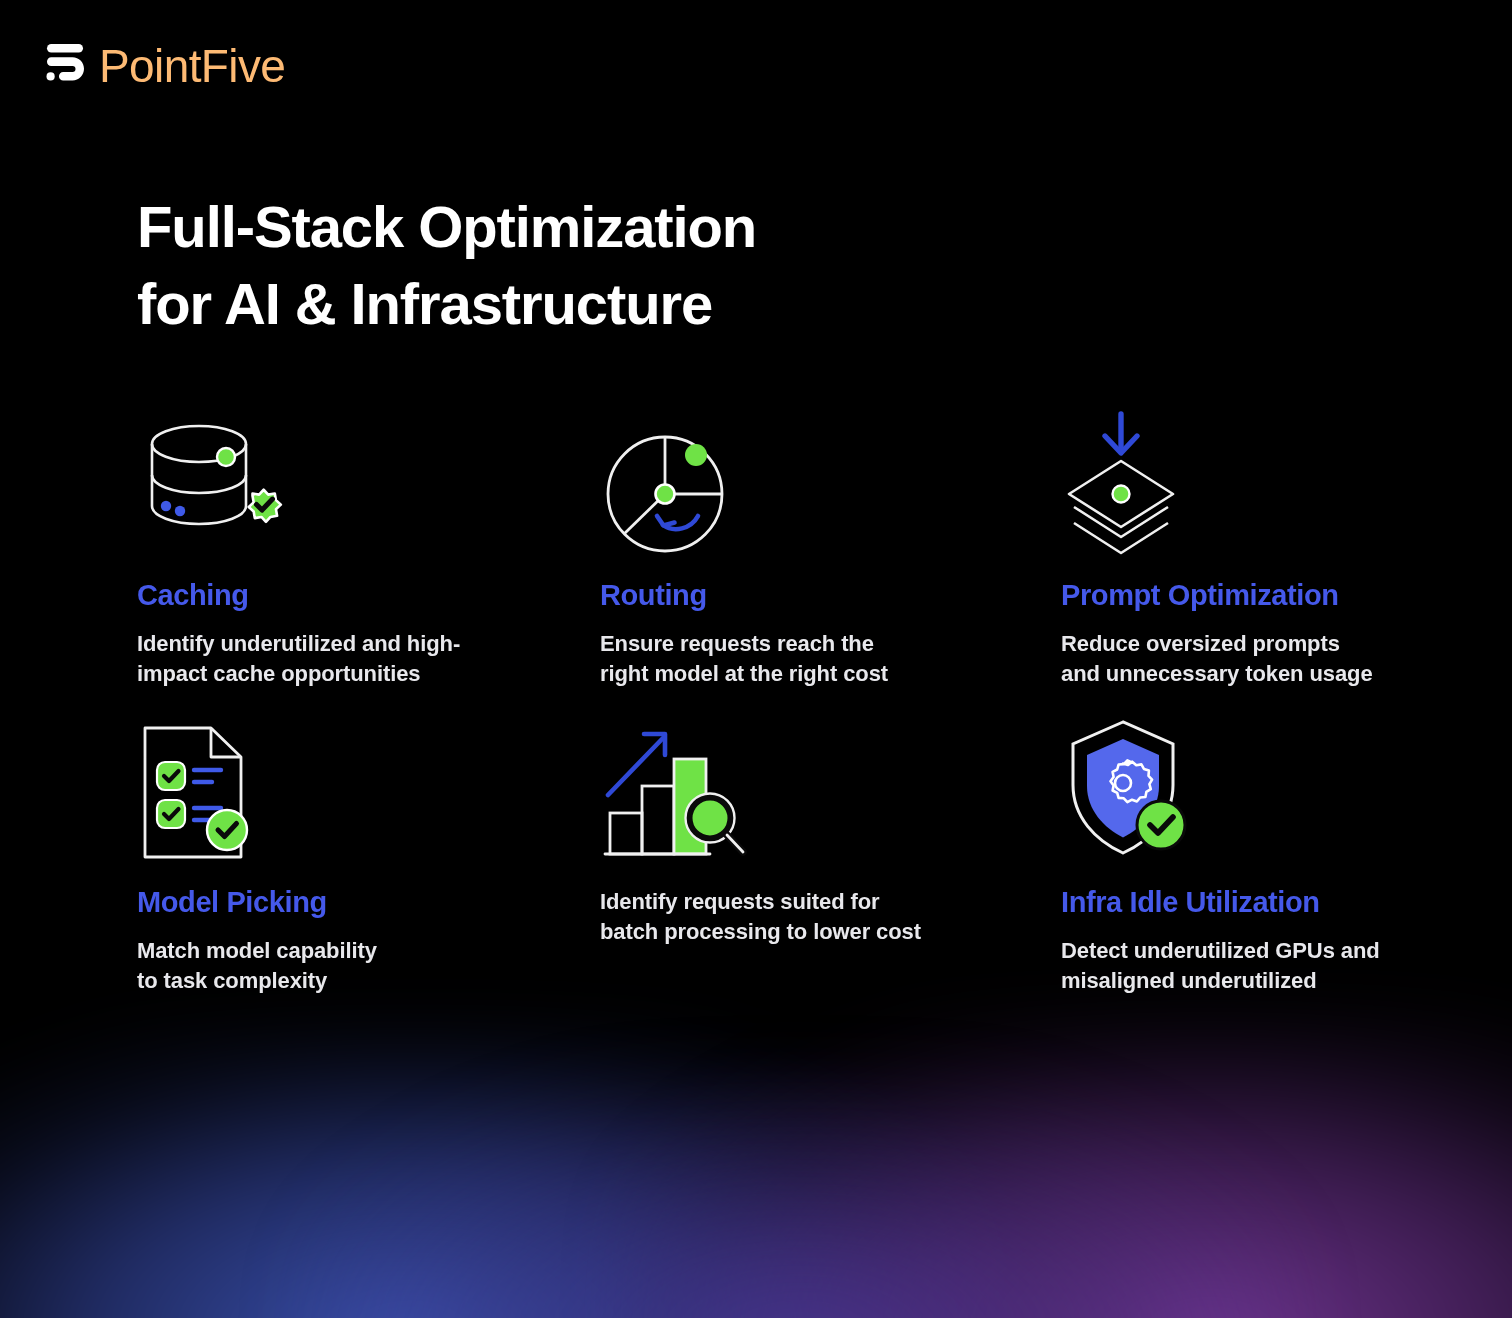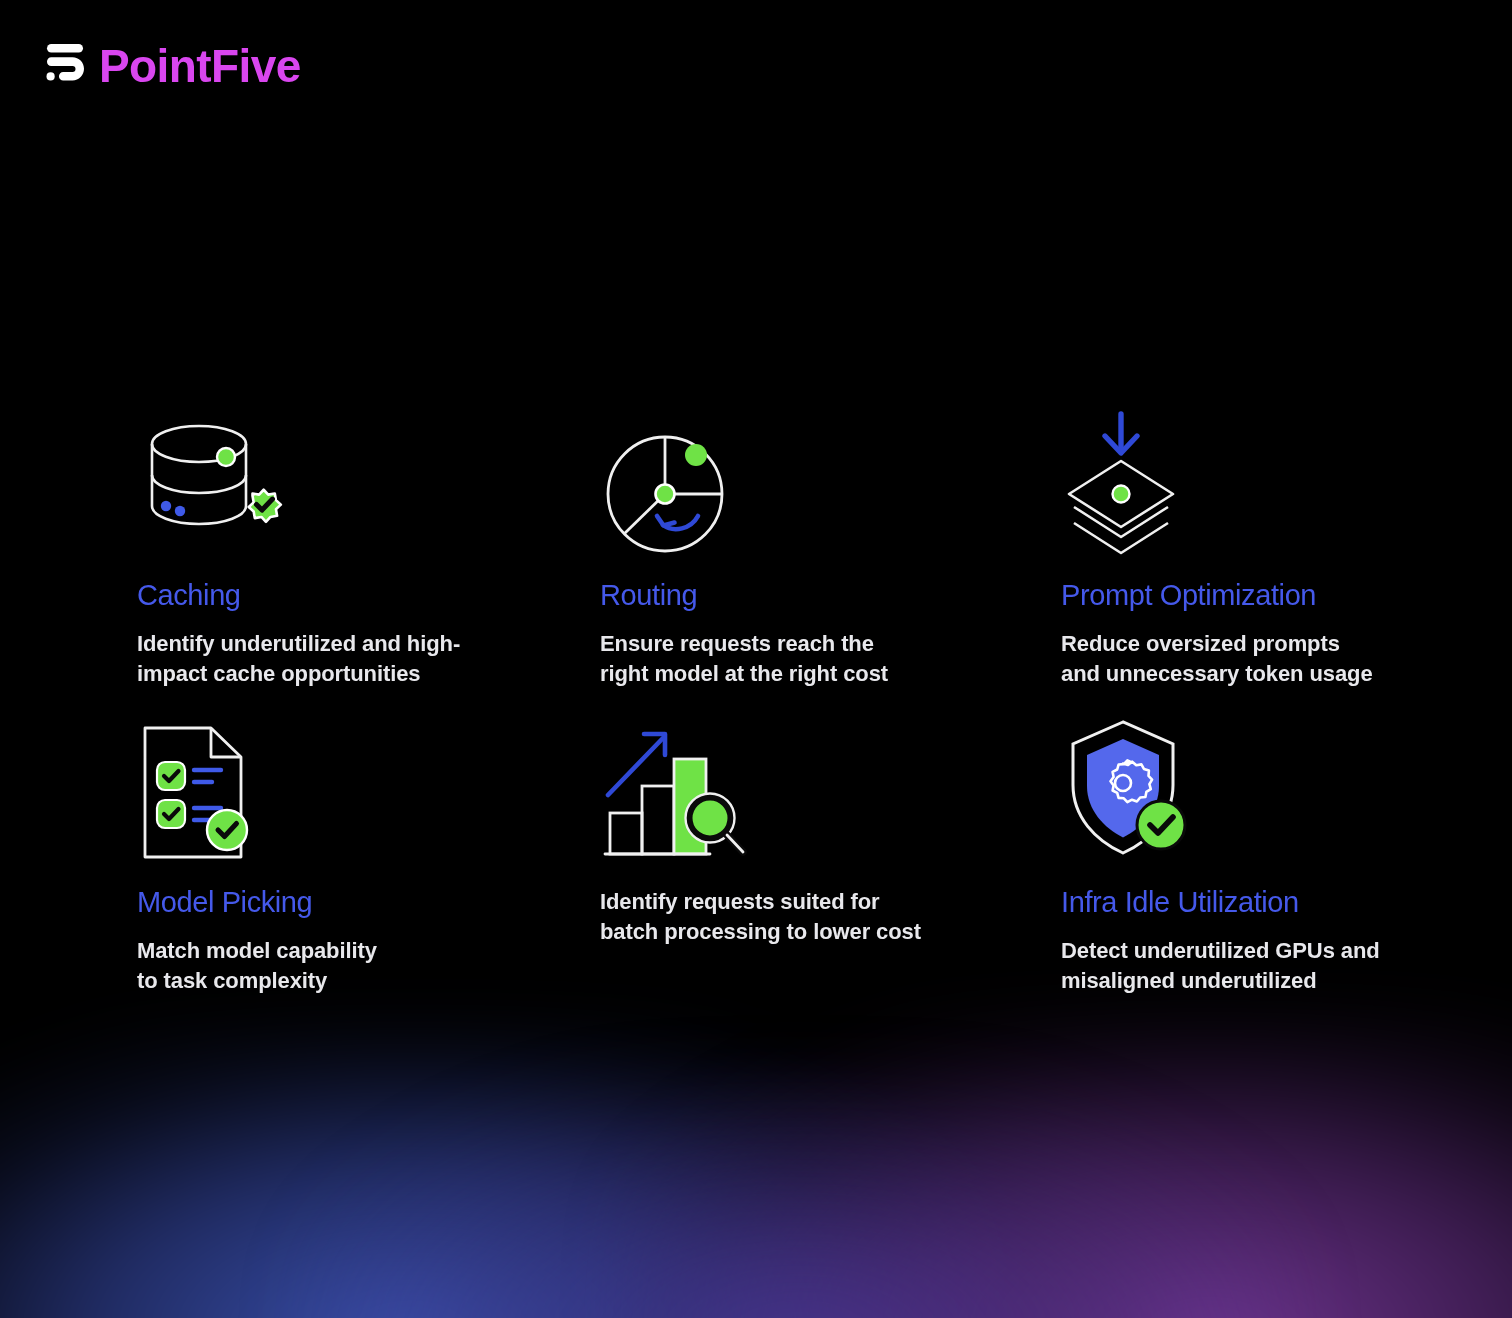--- a/index.html
+++ b/index.html
@@ -50,23 +50,23 @@
   .logo {
     position:absolute;
     left:44px; top:42px;
     display:flex;
     align-items:center;
     gap:13px;
   }
   .logo-mark { width:42px; height:48px; display:block; }
   .logo-word {
     font-size:46px;
-    font-weight:700;
+    font-weight:400;
     letter-spacing:-0.6px;
-    color:#d946ef;
+    color:#fdba74;
     line-height:1;
   }
 
   
   .headline {
     position:absolute;
     left:137px; top:188px;
     width:900px;
     color:#ffffff;
     font-size:58px;
@@ -88,21 +88,21 @@
   .card { position:relative; }
   .card-icon {
     height:150px;
     display:flex;
     align-items:flex-end;
     margin-bottom:22px;
   }
   .card-title {
     color:#4559ea;
     font-size:29px;
-    font-weight:400;
+    font-weight:700;
     letter-spacing:-0.4px;
     line-height:1.1;
     margin-bottom:17px;
   }
   .card-desc {
     color:#e8e8ec;
     font-size:22px;
     font-weight:700;
     line-height:1.38;
     letter-spacing:-0.1px;
@@ -125,20 +125,24 @@
     <span>
       <svg class="logo-mark" viewBox="0 0 42 48" fill="none" xmlns="http://www.w3.org/2000/svg">
         <rect x="3" y="2" width="36" height="8.5" rx="4.25" fill="#ffffff"></rect>
         <path d="M3 19.5a4.25 4.25 0 0 1 4.25-4.25H28.5c6.4 0 11.5 5.1 11.5 11.5S34.9 38.5 28.5 38.5h-9.3a4.25 4.25 0 0 1 0-8.5h9.3a3 3 0 0 0 0-6H7.25A4.25 4.25 0 0 1 3 19.5Z" fill="#ffffff"></path>
         <circle cx="6.6" cy="34.4" r="4.1" fill="#ffffff"></circle>
       </svg>
     </span>
     <span class="logo-word">PointFive</span>
   </div>
 
+  <h1 class="headline">
+    <span class="headline-line">Full-Stack Optimization</span>
+    <span class="headline-line">for AI &amp; Infrastructure</span>
+  </h1>
 
   <div class="grid">
 
     <div class="card">
       <div class="card-icon">
         <svg width="155" height="140" viewBox="0 0 155 140" fill="none" xmlns="http://www.w3.org/2000/svg">
           <ellipse cx="62" cy="26" rx="47" ry="18" stroke="#f0f0f0" stroke-width="2.6"></ellipse>
           <path d="M15 26v62c0 9.94 21.04 18 47 18s47-8.06 47-18V26" stroke="#f0f0f0" stroke-width="2.6"></path>
           <path d="M15 57c0 9.94 21.04 18 47 18s47-8.06 47-18" stroke="#f0f0f0" stroke-width="2.6"></path>
           <circle cx="89" cy="39" r="9" fill="#6fe246" stroke="#ffffff" stroke-width="2.4"></circle>

